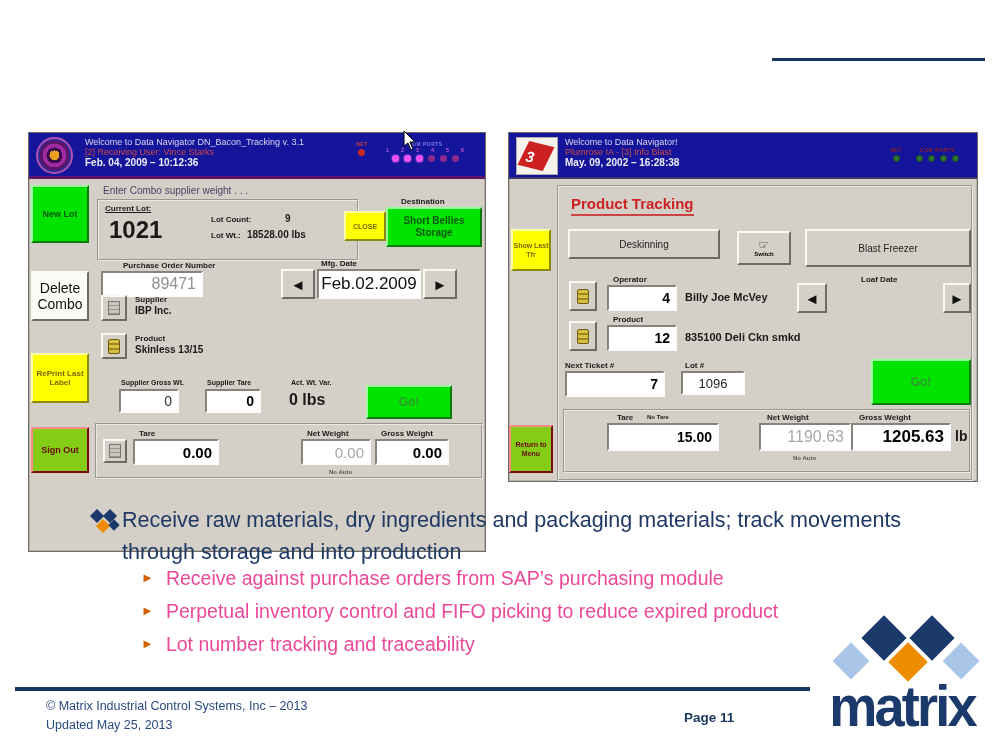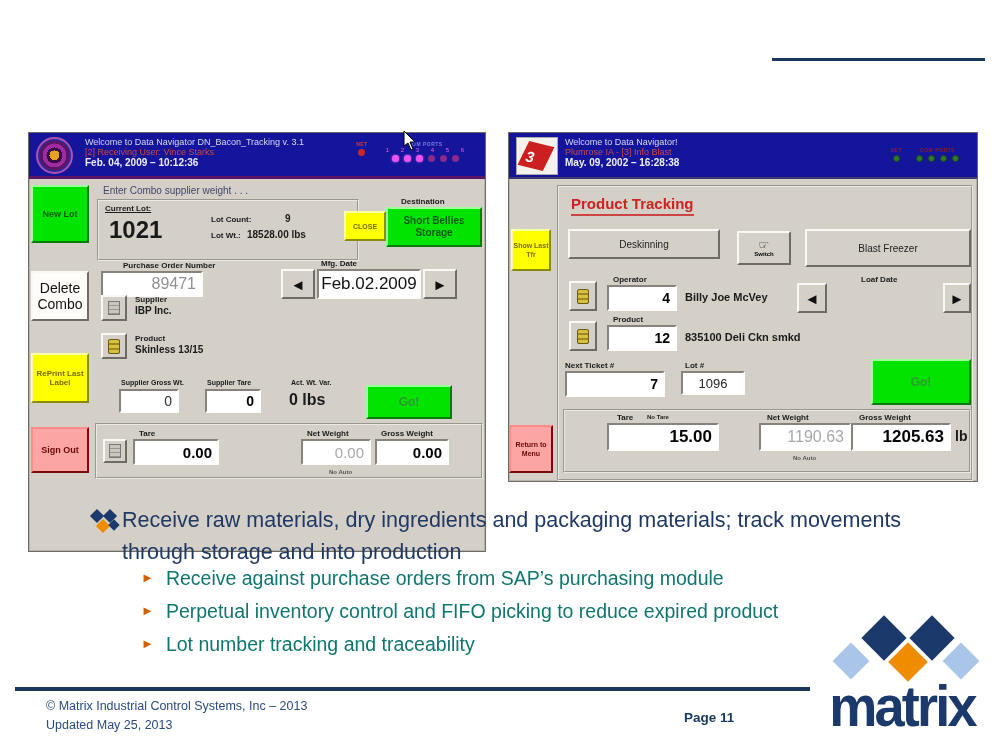--- a/index.html
+++ b/index.html
@@ -38,37 +38,37 @@
     display:flex; align-items:center; justify-content:center; text-align:center; cursor:pointer; }
   .fld { position:absolute; background:#ffffff; border:2px solid; border-color:#87827c #fdfcfa #fdfcfa #87827c;
     display:flex; align-items:center; }
   .fld.num { justify-content:flex-end; padding-right:5px; }
   .grp { position:absolute; border:2px groove #ece9e2; }
   .lbl { position:absolute; font-size:8px; font-weight:bold; color:#1a1a1a; white-space:nowrap; }
   .tiny { position:absolute; font-size:6px; font-weight:bold; color:#555; white-space:nowrap; }
   .val-b { font-weight:bold; color:#000; }
   .btn-green { background:#00e400; border-color:#9cff9c #0a7a0a #0a7a0a #9cff9c; color:#2f9a2f; font-weight:bold; }
   .btn-yellow { background:#ffff00; border-color:#ffffa8 #8a8a10 #8a8a10 #ffffa8; color:#7a6a00; font-weight:bold; }
-  .btn-red { background:#fca5a5; border-color:#ff8a8a #7a0808 #7a0808 #ff8a8a; color:#6a0808; font-weight:bold;text-align:center; }
+  .btn-red { background:#84cc16; border-color:#ff8a8a #7a0808 #7a0808 #ff8a8a; color:#6a0808; font-weight:bold;text-align:center; }
   .btn-white { background:#fdfcf8; color:#111; }
   .arrow-btn { font-size:15px; font-weight:bold; color:#111; }
   .icon-btn { padding:0; }
   .barrel { display:inline-block; width:12px; height:15px; border:1px solid #6a5a10;
     background:repeating-linear-gradient(180deg, #d8c040 0 3px, #a08820 3px 5px); border-radius:3px/2px; }
   .graybox-icon { display:inline-block; width:12px; height:14px; border:1px solid #777;
     background:repeating-linear-gradient(180deg, #cac6be 0 3px, #9a968e 3px 4px); }
   .cursor-arrow { position:absolute; z-index:5; }
 
   
   .bullet-main-text { position:absolute; left:122px; top:504px; width:800px; font-size:21.5px; color:#1f3864; line-height:1.5; }
   .diamond-cluster { position:absolute; }
   .dmd { position:absolute; transform:rotate(45deg); }
   .sub-row { position:absolute; left:141px; white-space:nowrap; }
   .sub-arrow { display:inline-block; font-size:13px; color:#d06000; vertical-align:3px; margin-right:12px; }
-  .sub-text { font-size:19.5px; color:#0f766e; }
+  .sub-text { font-size:19.5px; color:#ec4899; }
 
   
   .footer-rule { position:absolute; left:15px; top:687px; width:795px; height:4px; background:#17375e; }
   .copyright { position:absolute; left:46px; top:697px; font-size:12.5px; color:#2a4a80; line-height:1.5; }
   .page-num { position:absolute; left:684px; top:710px; font-size:13.5px; font-weight:bold; color:#17375e; }
   .logo-word { position:absolute; left:806px; top:678px; width:192px; text-align:center; font-size:57px; font-weight:bold;
     color:#1b3a6b; letter-spacing:-3px; line-height:1; transform:scaleX(0.95); }
 </style>
 </head>
 <body>
@@ -238,21 +238,21 @@
 
     <div class="lbl" style="left:56px; top:228px;">Next Ticket #</div>
     <div class="fld num val-b" style="left:56px; top:238px; width:100px; height:26px; font-size:14px;">7</div>
     <div class="lbl" style="left:176px; top:228px;">Lot #</div>
     <div class="fld" style="left:172px; top:238px; width:64px; height:24px; font-size:13px; color:#222; justify-content:center;">1096</div>
     <div class="btn3d btn-green" style="left:362px; top:226px; width:100px; height:46px; font-size:12px;">Go!</div>
 
     <div class="grp" style="left:54px; top:276px; width:408px; height:64px;"></div>
     <div class="lbl" style="left:108px; top:280px;">Tare</div>
     <div class="tiny" style="left:138px; top:281px; color:#222;">No Tare</div>
-    <div class="fld num val-b" style="left:98px; top:290px; width:112px; height:28px; font-size:17px;">15.00</div>
+    <div class="fld num val-b" style="left:98px; top:290px; width:112px; height:28px; font-size:14px;">15.00</div>
     <div class="lbl" style="left:258px; top:280px;">Net Weight</div>
     <div class="fld num" style="left:250px; top:290px; width:92px; height:28px; font-size:16px; color:#a8a8a8;">1190.63</div>
     <div class="lbl" style="left:350px; top:280px;">Gross Weight</div>
     <div class="fld num val-b" style="left:342px; top:290px; width:100px; height:28px; font-size:17px;">1205.63</div>
     <div class="lbl" style="left:446px; top:295px; font-size:14px;">lb</div>
     <div class="tiny" style="left:284px; top:322px;">No Auto</div>
   </section>
 
   <div class="diamond-cluster" style="left:88px; top:510px; width:32px; height:26px;">
     <span class="dmd" style="left:4px; top:1px; width:10px; height:10px; background:#1b3a6b;"></span>

